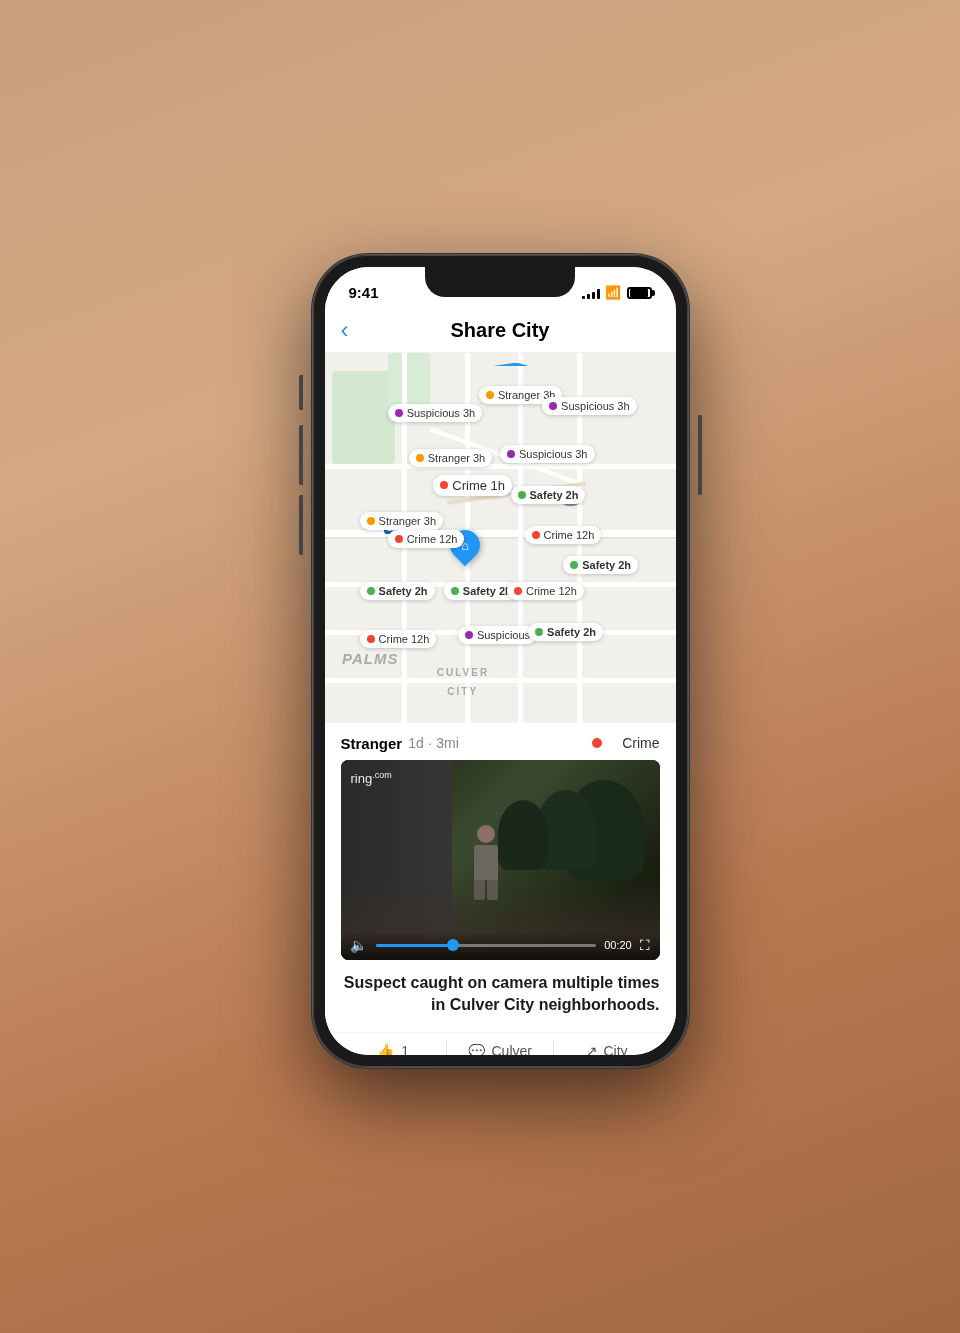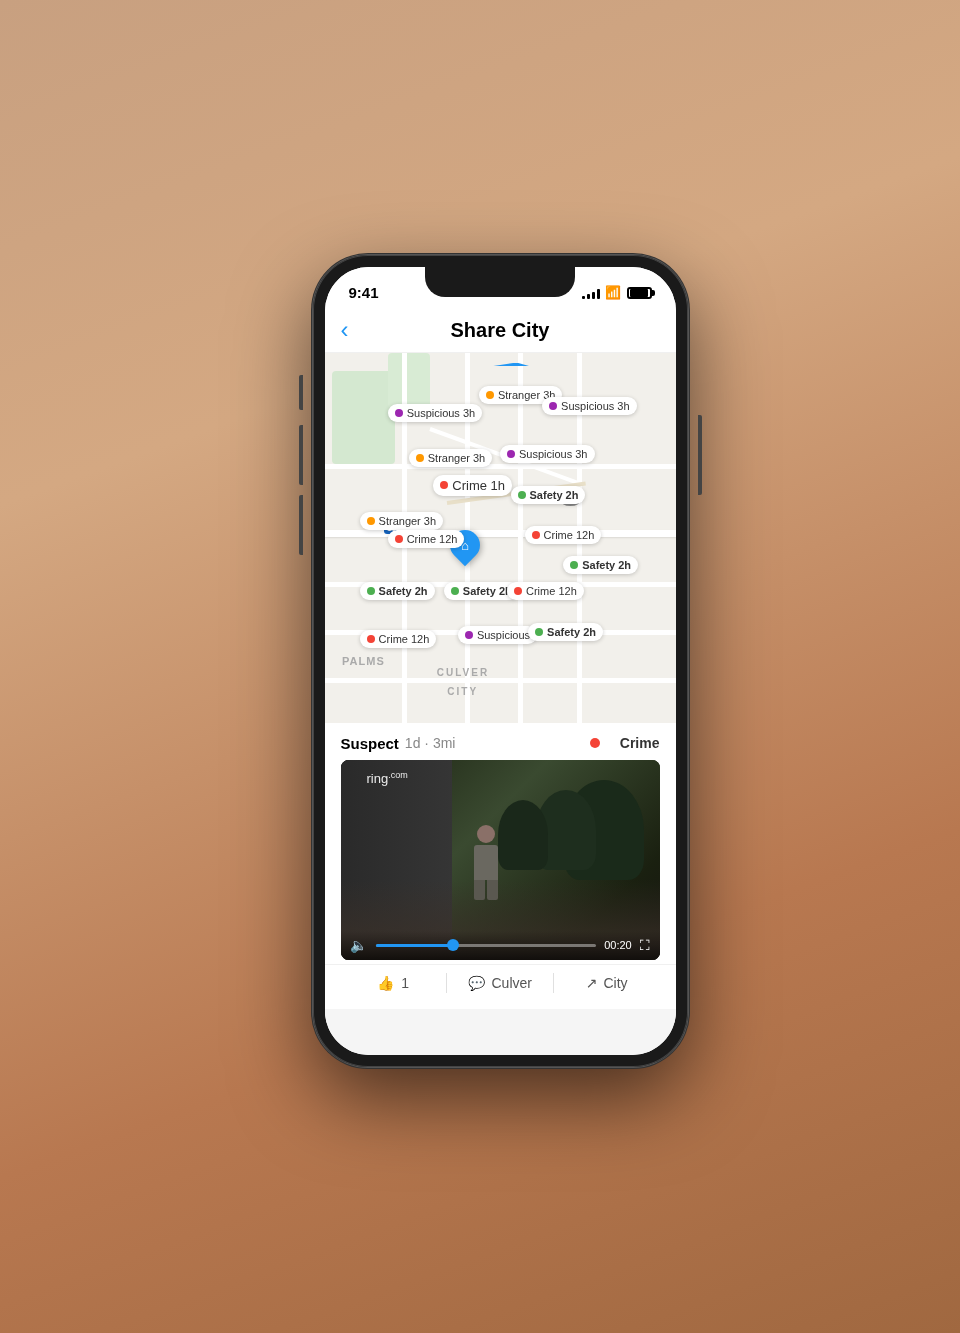--- a/index.html
+++ b/index.html
@@ -252,21 +252,21 @@
     .post-time {
       font-size: 14px;
       color: #888;
     }
 
     .post-category {
       display: flex;
       align-items: center;
       gap: 20px;
       font-size: 14px;
-      font-weight: 700;
+      font-weight: 400;
       color: #333;
     }
 
     
     .video-container {
       position: relative;
       background: #1a1a1a;
       margin: 0 16px;
       border-radius: 8px;
       overflow: hidden;
@@ -282,21 +282,20 @@
 
     
     .ring-watermark {
       position: absolute;
       top: 10px;
       left: 10px;
       color: white;
       font-size: 13px;
       font-weight: 500;
       opacity: 0.9;
-      margin-left: 16px;
     }
     .ring-watermark span {
       font-size: 9px;
       vertical-align: super;
     }
 
     
     .video-controls {
       position: absolute;
       bottom: 0;
@@ -388,25 +387,26 @@
       position: absolute;
       font-size: 10px;
       font-weight: 600;
       color: #aaa;
       letter-spacing: 2px;
       text-transform: uppercase;
     }
 
     .alms-text {
       position: absolute;
-      font-size: 11px;
+      font-size: 15px;
       font-weight: 600;
       color: #aaa;
       letter-spacing: 1px;
       text-transform: uppercase;
+      font-style: italic;
     }
   </style>
 </head>
 <body>
 
 <div class="hand-bg">
 
   <div style="position:absolute;inset:0;background:linear-gradient(160deg, #c8a080 0%, #d4a882 30%, #b87850 70%, #a06840 100%);"></div>
 
   <div class="phone-wrapper">
@@ -547,21 +547,21 @@
               <div class="marker-dot" style="background:#4CAF50;"></div>
               <span style="font-size:11px;font-weight:700;color:#333;">Safety 2h</span>
             </div>
           </div>
 
           <div class="feed-section">
             <div class="feed-post">
 
               <div class="post-header">
                 <div class="post-meta">
-                  <span class="post-author">Suspect</span>
+                  <span class="post-author">Stranger</span>
                   <span class="post-time">
                     <span>1d</span> · <span>3mi</span>
                   </span>
                 </div>
                 <div class="post-category">
                   <div class="marker-dot" style="background:#F44336;width:10px;height:10px;"></div>
                   <span>Crime</span>
                 </div>
               </div>
 
@@ -596,20 +596,23 @@
                   <span class="volume-icon">🔈</span>
                   <div class="progress-bar">
                     <div class="progress-fill"></div>
                     <div class="progress-thumb"></div>
                   </div>
                   <span class="video-time">00:20</span>
                   <span class="fullscreen-icon">⛶</span>
                 </div>
               </div>
 
+              <div class="post-description">
+                <strong>Suspect caught on camera multiple times in Culver City neighborhoods.</strong>
+              </div>
 
               <div class="post-actions">
                 <div class="action-btn">
                   <span>👍</span>
                   <span>1</span>
                 </div>
                 <div class="action-divider"></div>
                 <div class="action-btn">
                   <span>💬</span>
                   <span>Culver</span>

